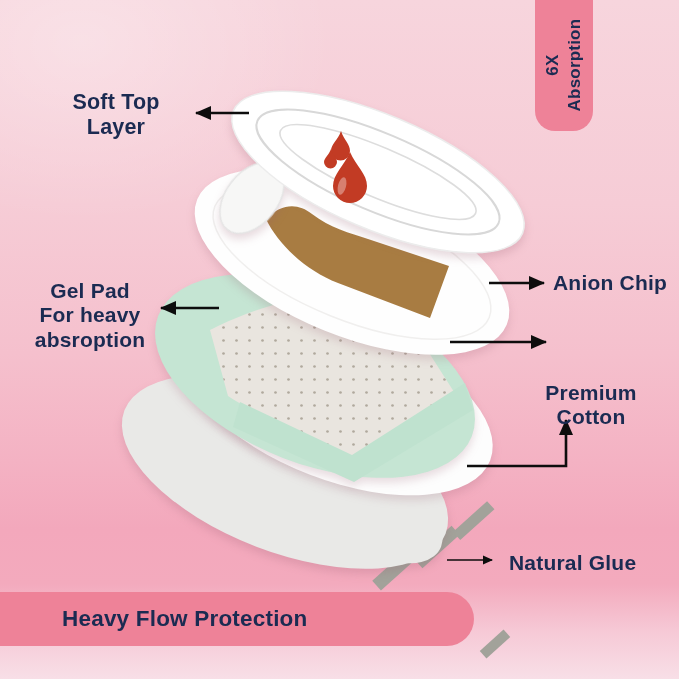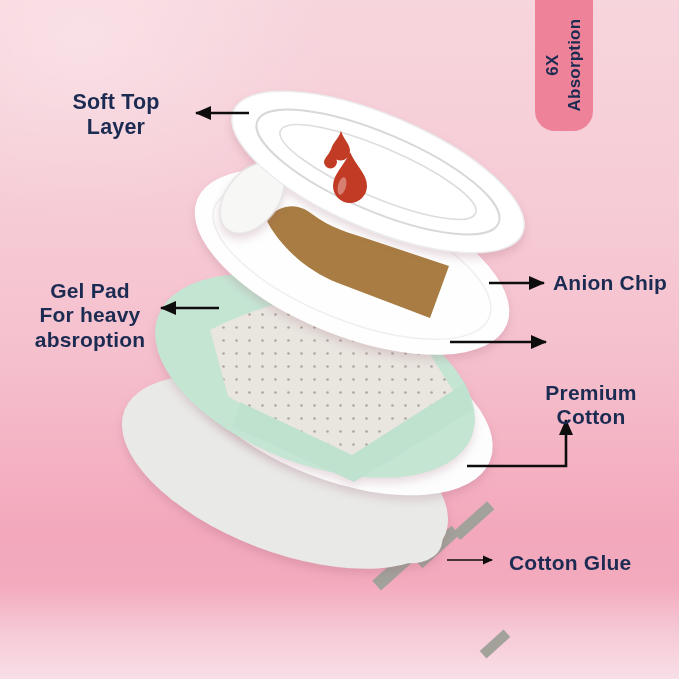--- a/index.html
+++ b/index.html
@@ -115,21 +115,22 @@
   </svg>
 
   <div class="label lbl-gel">Gel Pad
 For heavy
 absroption</div>
   <div class="label lbl-soft">Soft Top
 Layer</div>
   <div class="label lbl-anion">Anion Chip</div>
   <div class="label lbl-premium">Premium
 Cotton</div>
-  <div class="label lbl-glue">Cotton Glue</div>
+  <div class="label lbl-glue">Natural Glue</div>
 
   <div class="badge">
     <div class="badge-text">6X
 Absorption</div>
   </div>
 
+  <div class="banner">Heavy Flow Protection</div>
 
 </div>
 
 </body></html>

